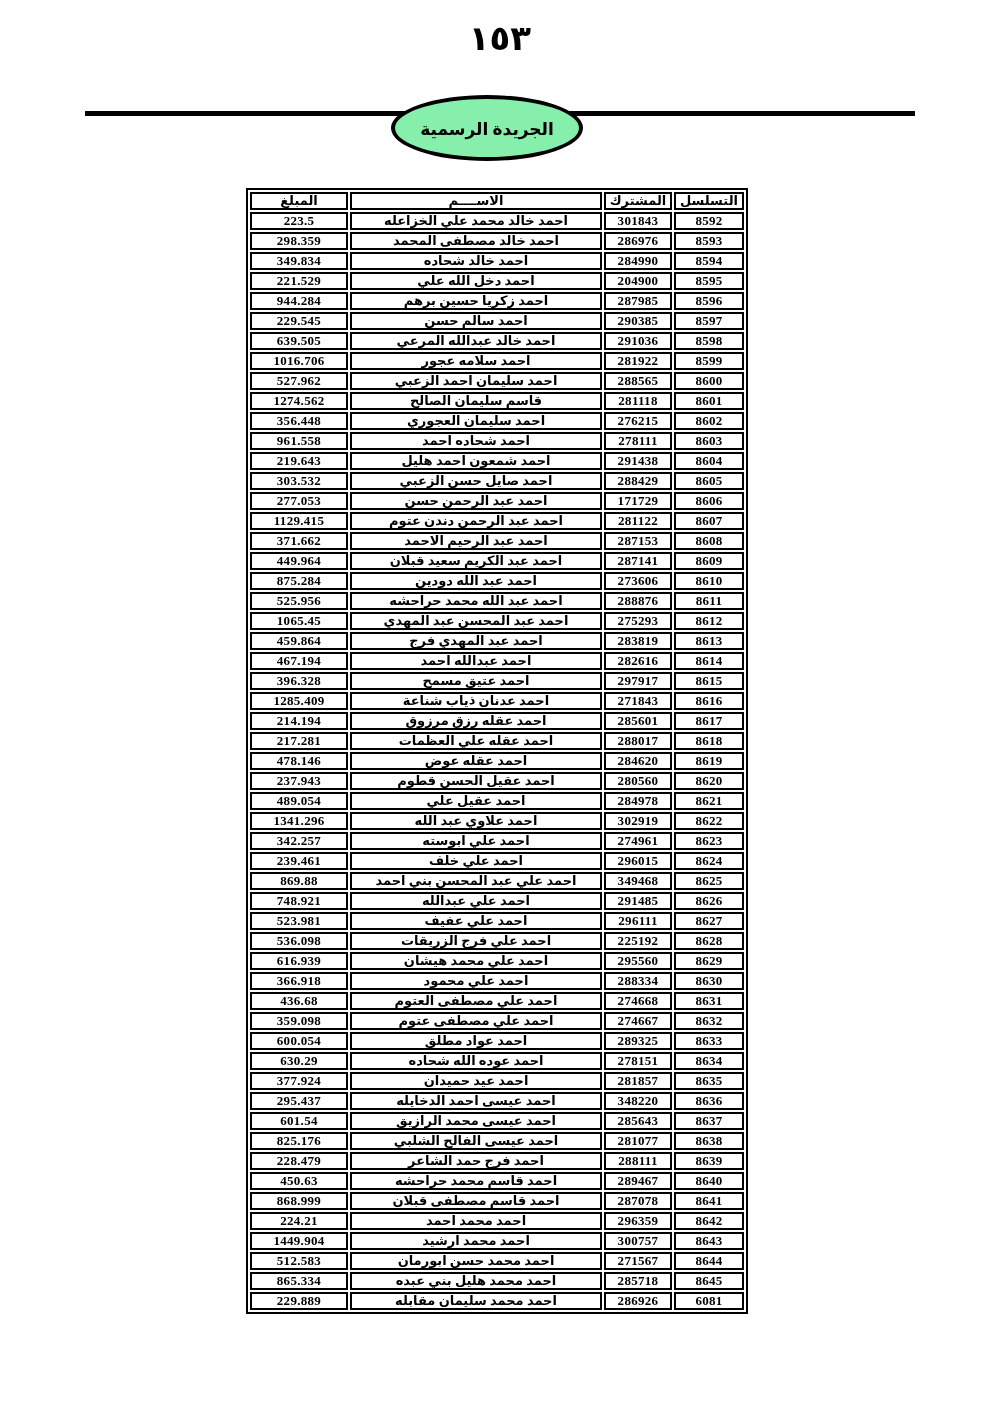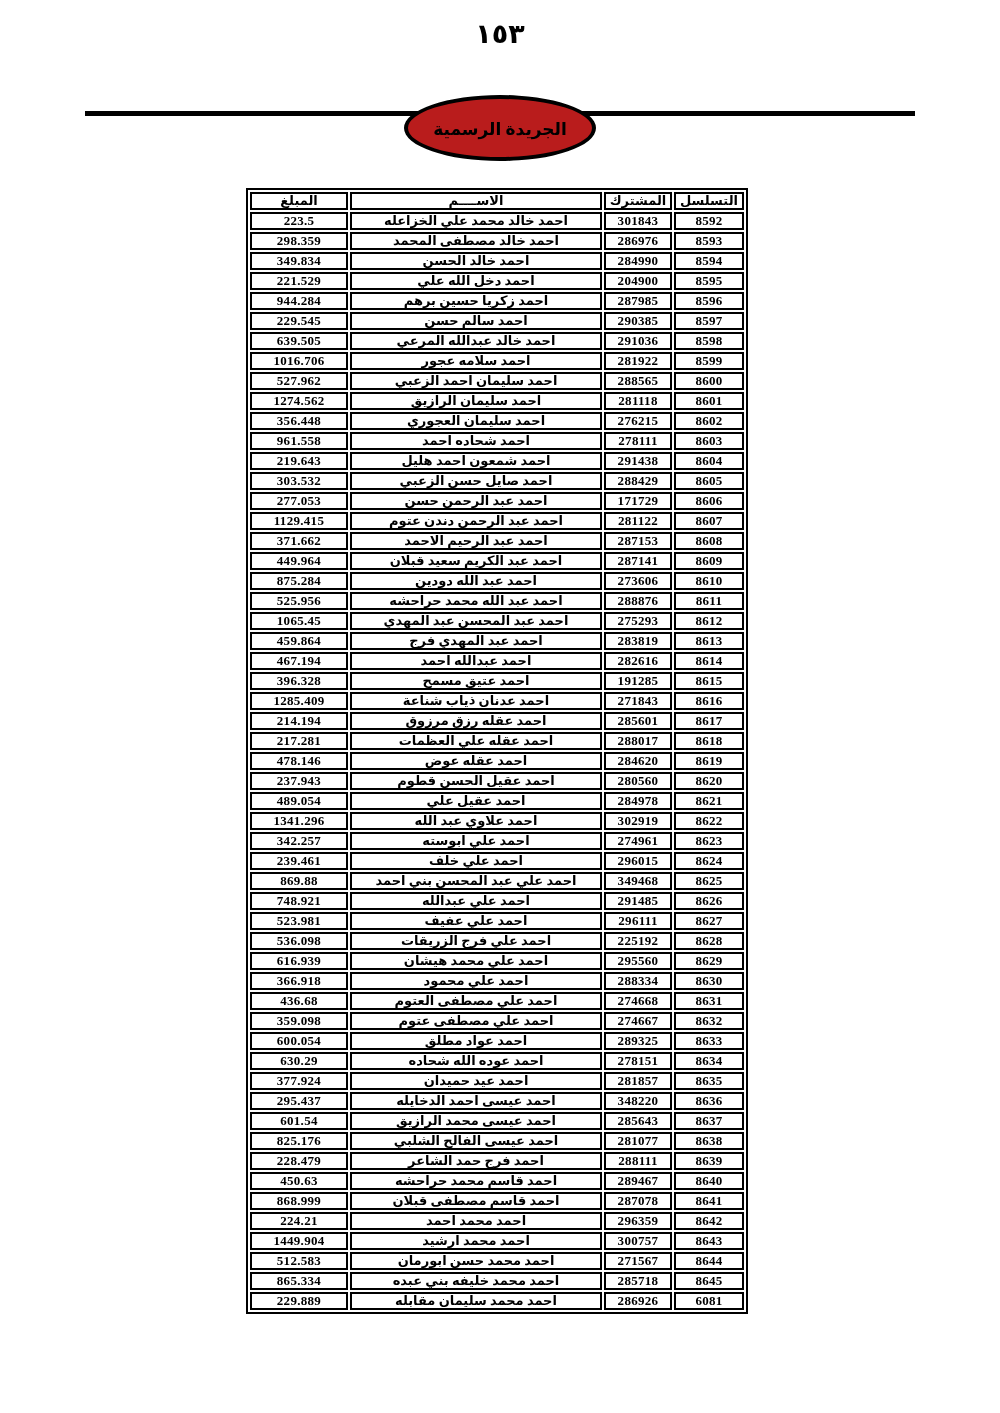--- a/index.html
+++ b/index.html
@@ -13,39 +13,39 @@
     font-family: "Liberation Serif", "DejaVu Sans", serif;
     overflow: hidden;
   }
   .page-number {
     position: absolute;
     top: 20px;
     left: 0;
     width: 100%;
     text-align: center;
     font-weight: bold;
-    font-size: 27px;
+    font-size: 34px;
     line-height: 1.1;
   }
   .banner-rule {
     position: absolute;
     top: 111px;
     left: 85px;
     width: 830px;
     height: 5px;
     background: #000000;
     z-index: 1;
   }
   .title-ellipse {
     position: absolute;
     top: 95px;
-    left: 404px;
+    left: 391px;
     width: 192px;
     height: 66px;
-    background: #b91c1c;
+    background: #86efac;
     border: 4px solid #000000;
     border-radius: 50%;
     z-index: 2;
     display: flex;
     align-items: center;
     justify-content: center;
   }
   .title-ellipse span {
     font-weight: bold;
     font-size: 17px;
@@ -117,21 +117,21 @@
   </tr>
         <tr>
     <td class="num">8593</td>
     <td class="num">286976</td>
     <td class="name-cell">احمد خالد مصطفى المحمد</td>
     <td class="num">298.359</td>
   </tr>
         <tr>
     <td class="num">8594</td>
     <td class="num">284990</td>
-    <td class="name-cell">احمد خالد الحسن</td>
+    <td class="name-cell">احمد خالد شحاده</td>
     <td class="num">349.834</td>
   </tr>
         <tr>
     <td class="num">8595</td>
     <td class="num">204900</td>
     <td class="name-cell">احمد دخل الله علي</td>
     <td class="num">221.529</td>
   </tr>
         <tr>
     <td class="num">8596</td>
@@ -159,21 +159,21 @@
   </tr>
         <tr>
     <td class="num">8600</td>
     <td class="num">288565</td>
     <td class="name-cell">احمد سليمان احمد الزعبي</td>
     <td class="num">527.962</td>
   </tr>
         <tr>
     <td class="num">8601</td>
     <td class="num">281118</td>
-    <td class="name-cell">احمد سليمان الرازيق</td>
+    <td class="name-cell">قاسم سليمان الصالح</td>
     <td class="num">1274.562</td>
   </tr>
         <tr>
     <td class="num">8602</td>
     <td class="num">276215</td>
     <td class="name-cell">احمد سليمان العجوري</td>
     <td class="num">356.448</td>
   </tr>
         <tr>
     <td class="num">8603</td>
@@ -242,21 +242,21 @@
     <td class="num">459.864</td>
   </tr>
         <tr>
     <td class="num">8614</td>
     <td class="num">282616</td>
     <td class="name-cell">احمد عبدالله احمد</td>
     <td class="num">467.194</td>
   </tr>
         <tr>
     <td class="num">8615</td>
-    <td class="num">191285</td>
+    <td class="num">297917</td>
     <td class="name-cell">احمد عتيق مسمح</td>
     <td class="num">396.328</td>
   </tr>
         <tr>
     <td class="num">8616</td>
     <td class="num">271843</td>
     <td class="name-cell">احمد عدنان ذياب شناعة</td>
     <td class="num">1285.409</td>
   </tr>
         <tr>
@@ -423,21 +423,21 @@
   </tr>
         <tr>
     <td class="num">8644</td>
     <td class="num">271567</td>
     <td class="name-cell">احمد محمد حسن ابورمان</td>
     <td class="num">512.583</td>
   </tr>
         <tr>
     <td class="num">8645</td>
     <td class="num">285718</td>
-    <td class="name-cell">احمد محمد خليفه بني عبده</td>
+    <td class="name-cell">احمد محمد هليل بني عبده</td>
     <td class="num">865.334</td>
   </tr>
         <tr>
     <td class="num">6081</td>
     <td class="num">286926</td>
     <td class="name-cell">احمد محمد سليمان مقابله</td>
     <td class="num">229.889</td>
   </tr>
       </tbody>
   </table>

